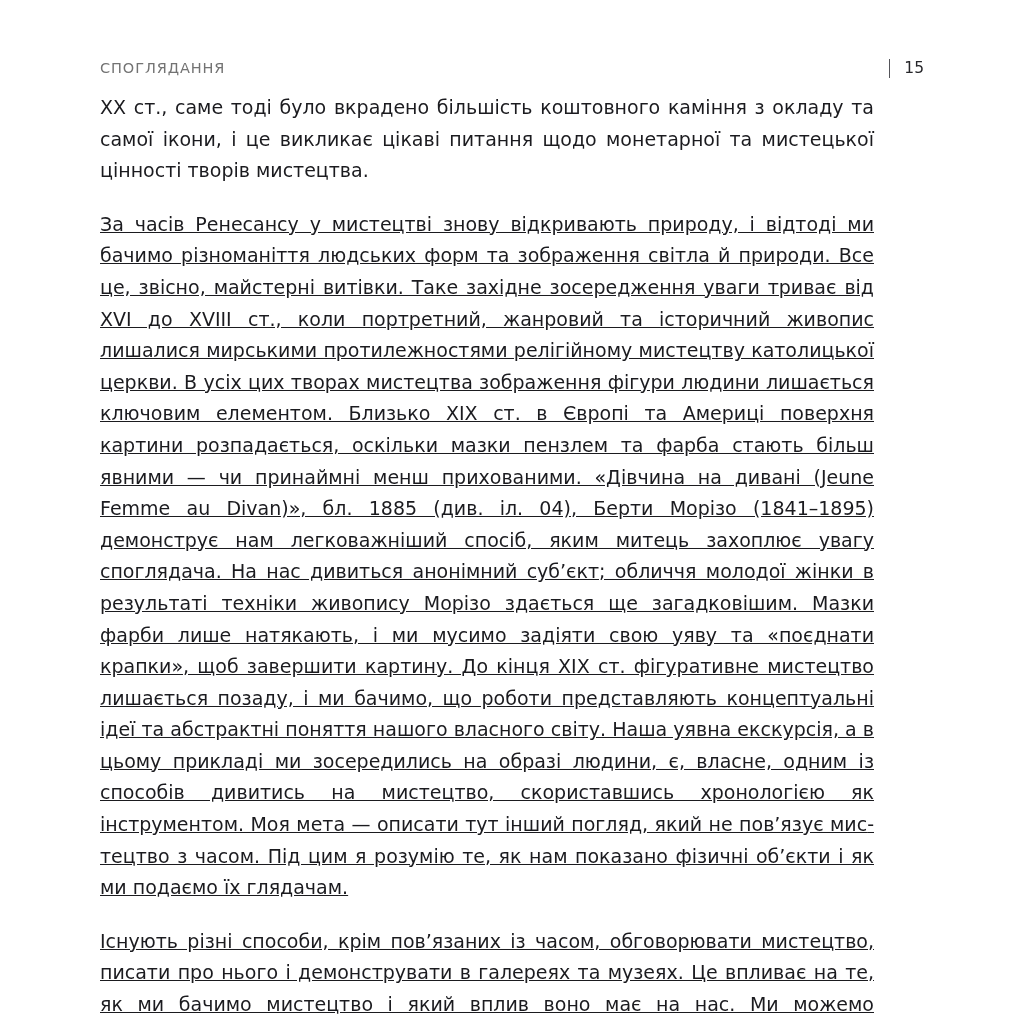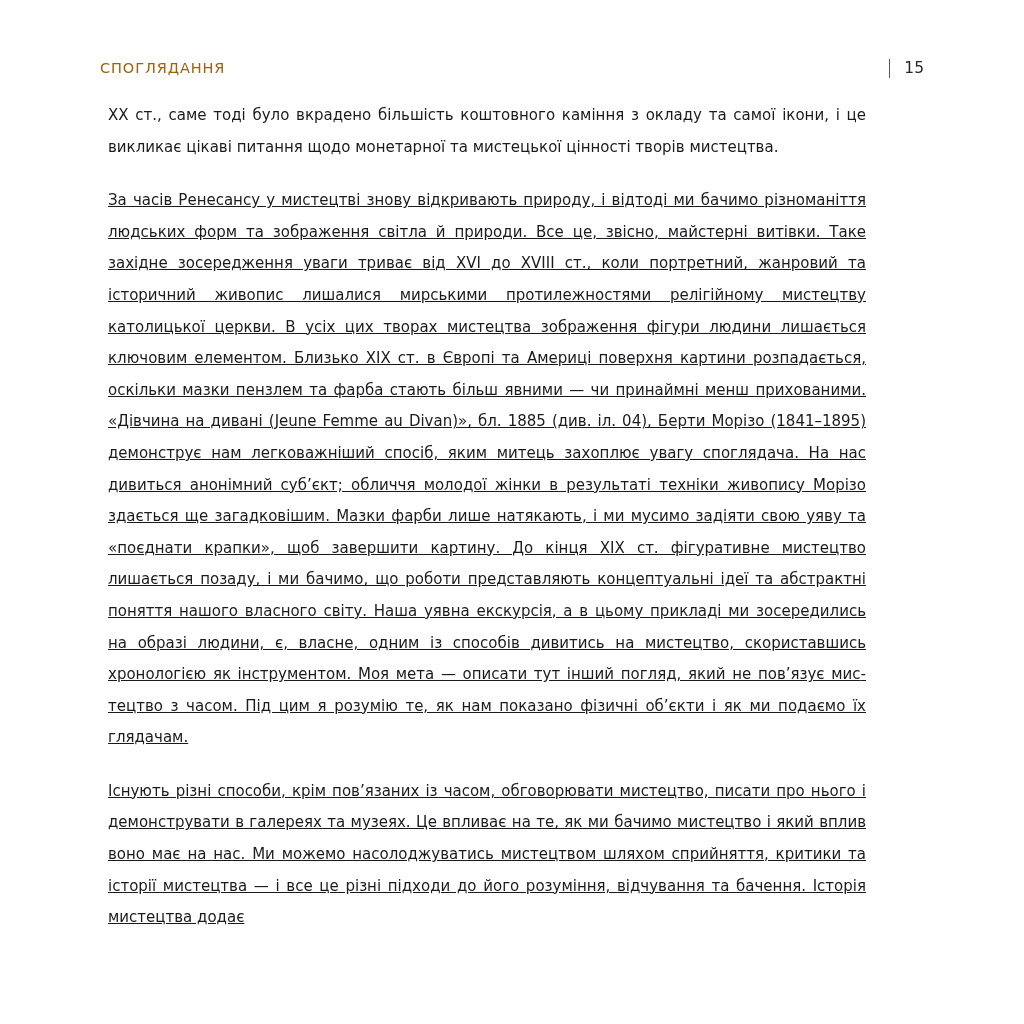--- a/index.html
+++ b/index.html
@@ -30,21 +30,21 @@
     left: 100px;
     right: 100px;
     height: 24px;
     display: flex;
     align-items: center;
     justify-content: space-between;
   }
   .header-title {
     font-size: 14.5px;
     letter-spacing: 0.9px;
-    color: #a16207;
+    color: #737373;
     font-weight: 400;
     white-space: nowrap;
   }
   .header-right {
     display: flex;
     align-items: center;
     gap: 14px;
   }
   .header-rule {
     display: block;
@@ -60,22 +60,22 @@
   }
 
   
   .content {
     position: absolute;
     top: 92px;
     left: 100px;
     width: 774px;
   }
   p.para {
-    margin: 8px;
-    font-size: 15px;
+    margin: 0;
+    font-size: 19px;
     line-height: 31.6px;
     text-align: justify;
     text-justify: inter-word;
     color: #1b1b1f;
     hyphens: manual;
   }
   p.para + p.para {
     margin-top: 22px;
     text-decoration: underline;
   }

